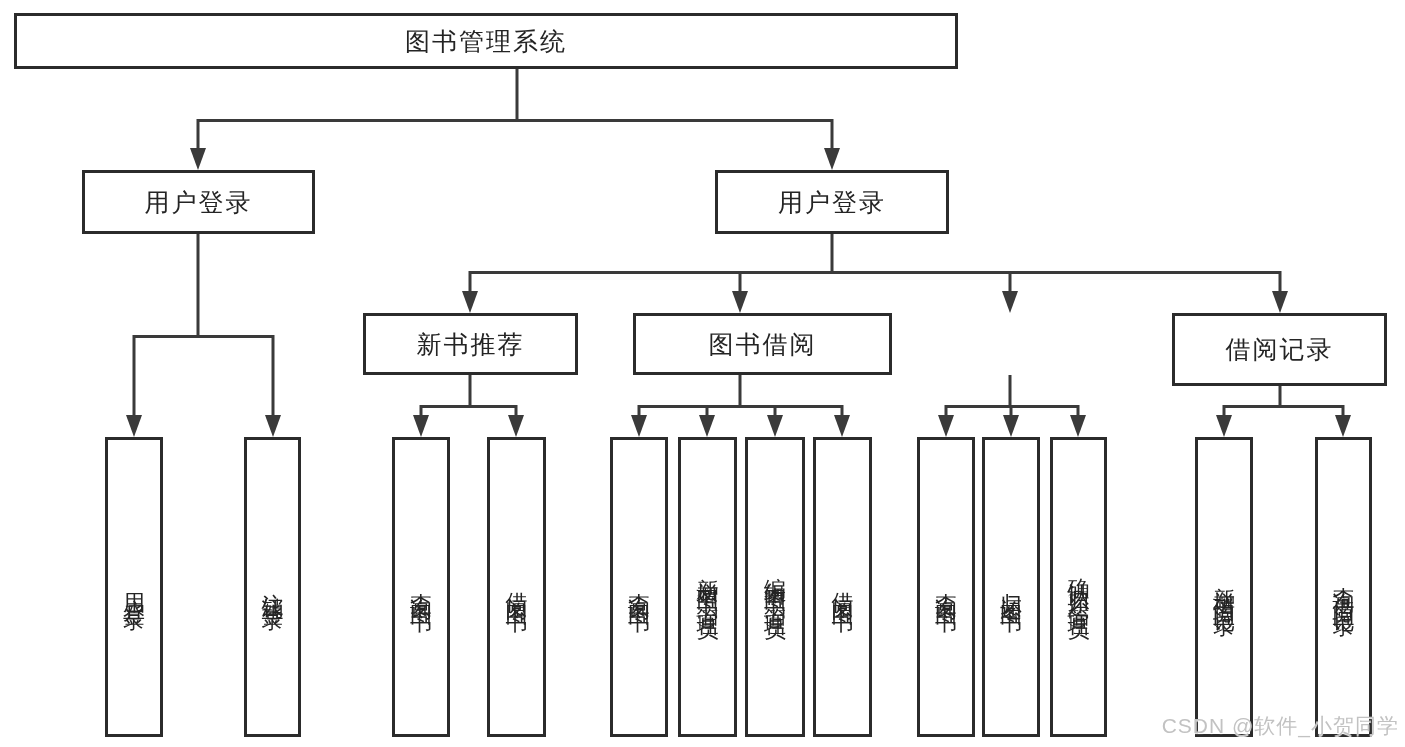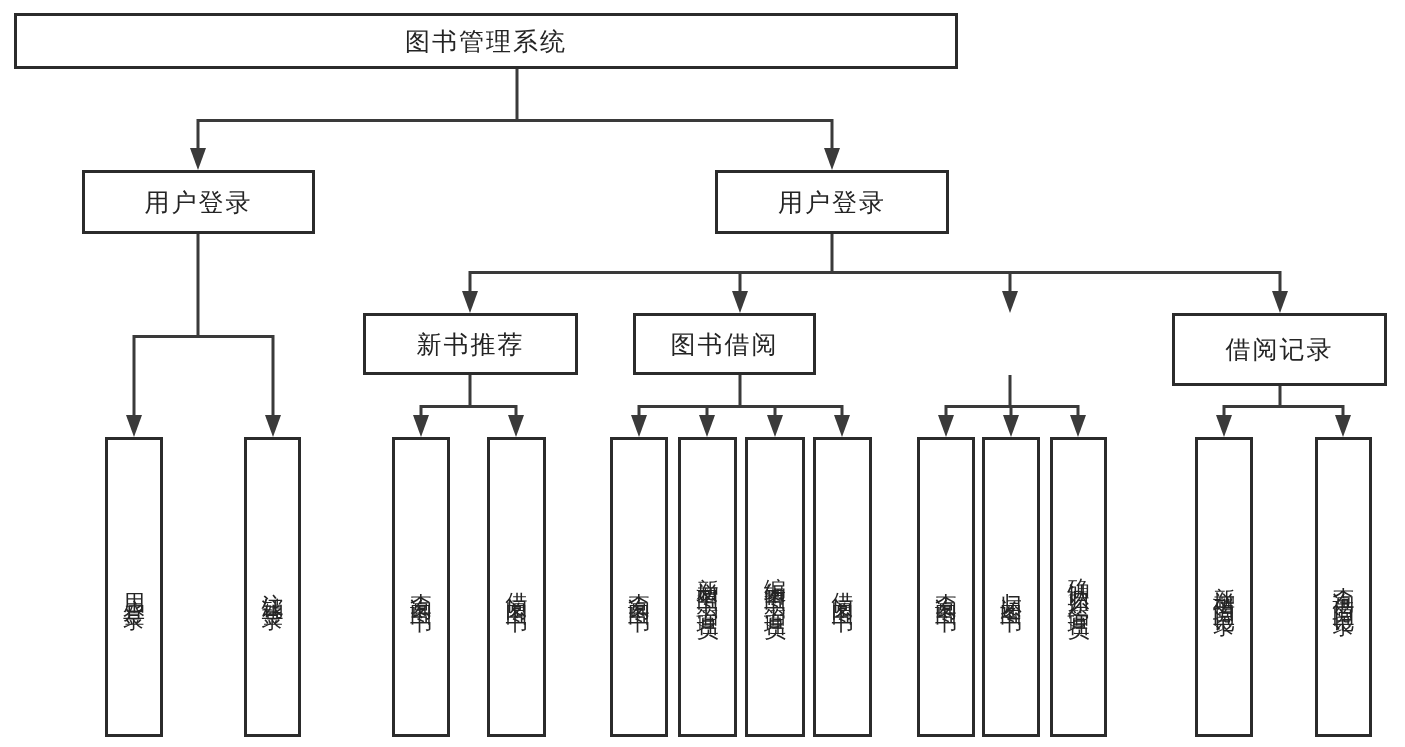--- a/index.html
+++ b/index.html
@@ -104,21 +104,21 @@
   <div class="box" style="left:82px;top:170px;width:233px;height:64px">
     <span class="hlabel">用户登录</span>
   </div>
   <div class="box" style="left:715px;top:170px;width:234px;height:64px">
     <span class="hlabel">用户登录</span>
   </div>
 
   <div class="box" style="left:363px;top:313px;width:215px;height:62px">
     <span class="hlabel">新书推荐</span>
   </div>
-  <div class="box" style="left:633px;top:313px;width:183px;height:62px">
+  <div class="box" style="left:633px;top:313px;width:259px;height:62px">
     <span class="hlabel">图书借阅</span>
   </div>
   <div class="box" style="left:1172px;top:313px;width:215px;height:73px">
     <span class="hlabel">借阅记录</span>
   </div>
 
   <div class="box" style="left:105px;top:437px;width:58px;height:300px">
     <span class="vlabel">用户登录</span>
   </div>
   <div class="box" style="left:244px;top:437px;width:57px;height:300px">
@@ -155,14 +155,15 @@
     <span class="vlabel">确认归还（管理员）</span>
   </div>
 
   <div class="box" style="left:1195px;top:437px;width:58px;height:300px">
     <span class="vlabel">新增借阅记录</span>
   </div>
   <div class="box" style="left:1315px;top:437px;width:57px;height:300px">
     <span class="vlabel">查询借阅记录</span>
   </div>
 
+  <div class="watermark">CSDN @软件_小贺同学</div>
 
 </div>
 
 </body></html>

